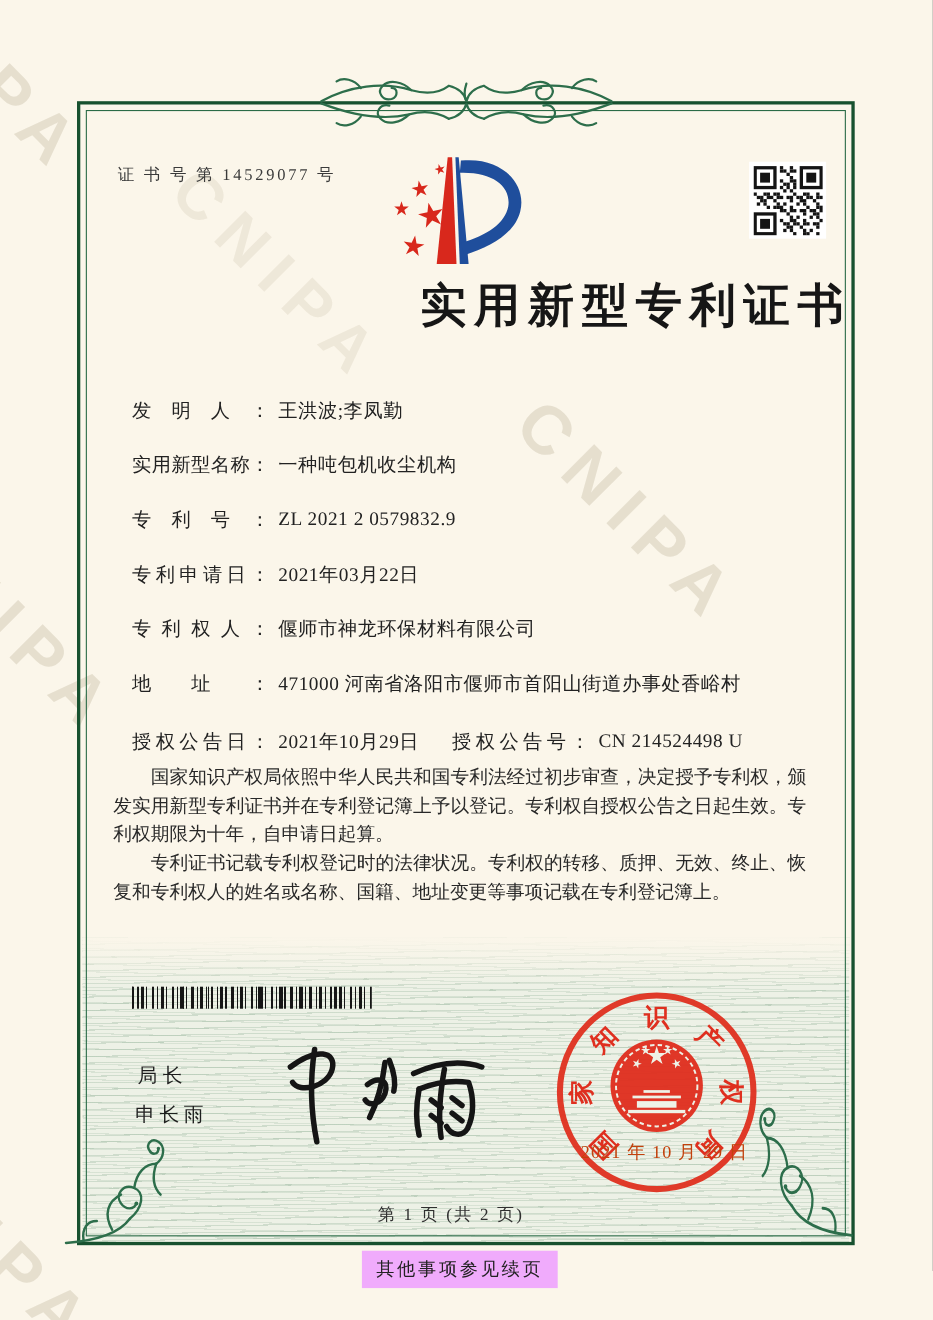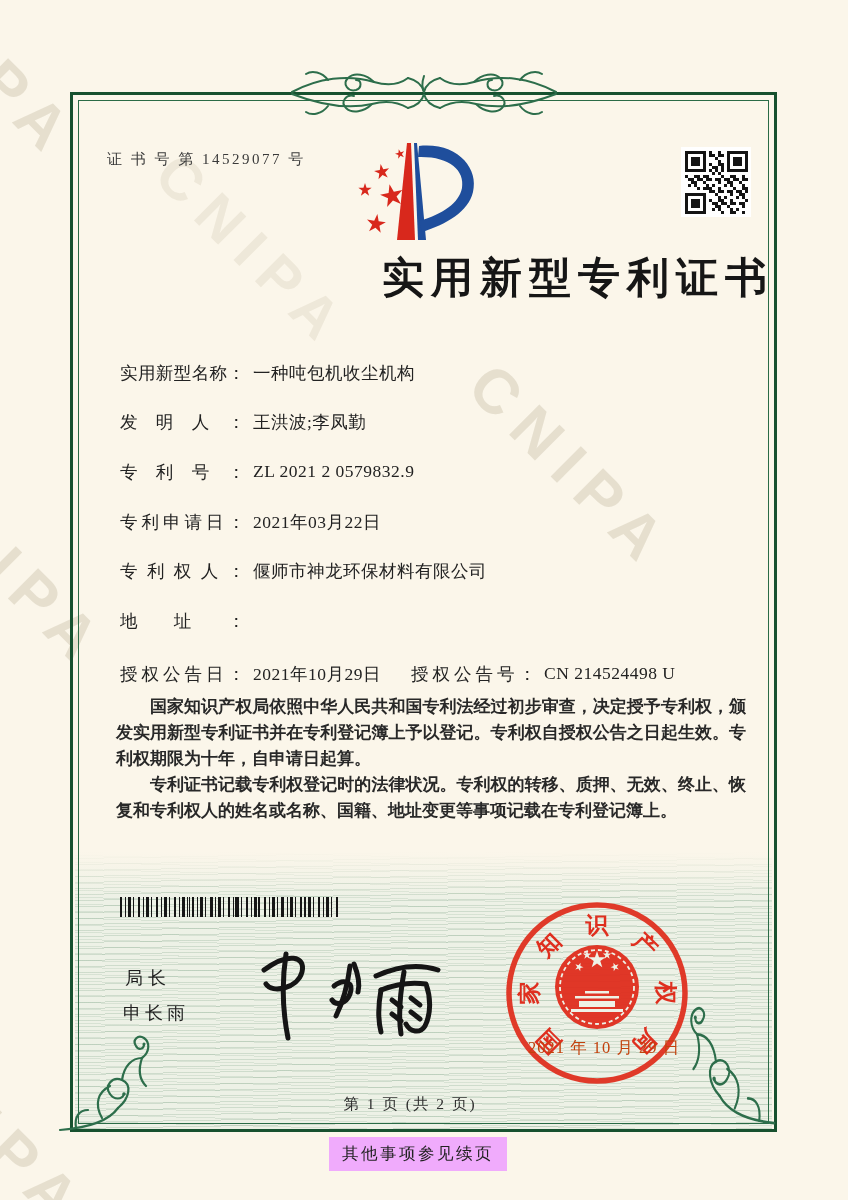--- a/index.html
+++ b/index.html
@@ -39,21 +39,21 @@
   
   .fields{position:absolute;left:120px;top:348px;width:632px;z-index:4;}
   .frow{display:flex;align-items:center;height:49.6px;font-size:17.5px;}
   .lbl{display:inline-block;width:125px;text-align:justify;text-align-last:justify;
        white-space:nowrap;flex:0 0 auto;color:#222;}
   .val{margin-left:8px;letter-spacing:0.5px;color:#222;white-space:nowrap;}
   .grow{display:flex;align-items:center;height:52px;font-size:17.5px;margin-top:2px;}
   .gpair2{margin-left:30px;display:flex;align-items:center;}
 
   
-  .paras{position:absolute;left:116px;top:694px;width:630px;z-index:4;font-weight:bold;}
+  .paras{position:absolute;left:103px;top:694px;width:630px;z-index:4;}
   .paras p{margin:0;font-size:17px;line-height:26px;text-align:justify;text-indent:2em;color:#282828;}
 
   
   .barcode{position:absolute;left:120px;top:897px;width:218px;height:20px;z-index:5;
     background-image:
      repeating-linear-gradient(90deg,#161616 0 2px,rgba(0,0,0,0) 2px 5px,#161616 5px 6px,rgba(0,0,0,0) 6px 8px,#161616 8px 11px,rgba(0,0,0,0) 11px 13px,#161616 13px 14px,rgba(0,0,0,0) 14px 18px),
      repeating-linear-gradient(90deg,#161616 0 1px,rgba(0,0,0,0) 1px 23px);}
 
   
   .director-title{position:absolute;left:125px;top:966px;z-index:5;font-size:18px;letter-spacing:5px;color:#1e1e1e;}
@@ -279,41 +279,42 @@
         <rect x="0" y="42" width="21" height="21" fill="#141414"></rect>
         <rect x="3" y="45" width="15" height="15" fill="#ffffff"></rect>
         <rect x="6" y="48" width="9" height="9" fill="#141414"></rect>
       </svg>
   </div>
 
   <div class="title">实用新型专利证书</div>
 
   <div class="fields">
     <div class="frow">
+      <span class="lbl">发明人：</span>
+      <span class="val">王洪波;李凤勤</span>
+    </div>
+    <div class="frow">
       <span class="lbl">实用新型名称：</span>
       <span class="val">一种吨包机收尘机构</span>
     </div>
     <div class="frow">
-      <span class="lbl">发明人：</span>
-      <span class="val">王洪波;李凤勤</span>
-    </div>
-    <div class="frow">
       <span class="lbl">专利号：</span>
       <span class="val">ZL 2021 2 0579832.9</span>
     </div>
     <div class="frow">
       <span class="lbl">专利申请日：</span>
       <span class="val">2021年03月22日</span>
     </div>
     <div class="frow">
       <span class="lbl">专利权人：</span>
       <span class="val">偃师市神龙环保材料有限公司</span>
     </div>
     <div class="frow">
       <span class="lbl">地址：</span>
+      <span class="val">471000 河南省洛阳市偃师市首阳山街道办事处香峪村</span>
     </div>
     <div class="grow">
       <span class="lbl">授权公告日：</span>
       <span class="val">2021年10月29日</span>
       <span class="gpair2">
         <span class="lbl">授权公告号：</span>
         <span class="val">CN 214524498 U</span>
       </span>
     </div>
   </div>

